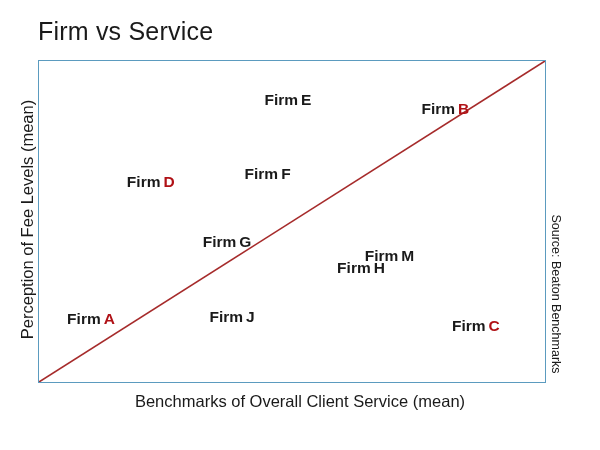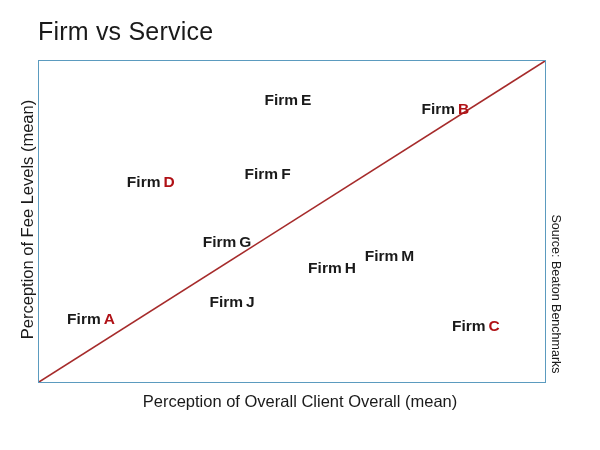--- a/index.html
+++ b/index.html
@@ -110,26 +110,26 @@
     <svg id="plot-svg" viewBox="0 0 508 323" preserveAspectRatio="none">
       <line id="trend-line" x1="0" y1="323" x2="508" y2="0" stroke="#a62b2b" stroke-width="1.6"></line>
     </svg>
     <div id="firm-labels">
         <div class="firm-label" style="left: 248.92px; top: 38.76px; transform: translate(-50%, -50%);"><span class="firm-word">Firm</span><span class="firm-code" style="color: rgb(26, 26, 26);">E</span></div>
         <div class="firm-label" style="left: 406.4px; top: 48px; transform: translate(-50%, -50%);"><span class="firm-word">Firm</span><span class="firm-code" style="color: rgb(176, 17, 22);">B</span></div>
         <div class="firm-label" style="left: 111.76px; top: 96.9px; transform: translate(-50%, -50%); margin-top: 24px;"><span class="firm-word">Firm</span><span class="firm-code" style="color: rgb(176, 17, 22);">D</span></div>
         <div class="firm-label" style="left: 228.6px; top: 113.05px; transform: translate(-50%, -50%);"><span class="firm-word">Firm</span><span class="firm-code" style="color: rgb(26, 26, 26);">F</span></div>
         <div class="firm-label" style="left: 350.52px; top: 158.27px; transform: translate(-50%, -50%); margin-top: 37px;"><span class="firm-word">Firm</span><span class="firm-code" style="color: rgb(26, 26, 26);">M</span></div>
         <div class="firm-label" style="left: 188px; top: 180.88px; transform: translate(-50%, -50%);"><span class="firm-word">Firm</span><span class="firm-code" style="color: rgb(26, 26, 26);">G</span></div>
-        <div class="firm-label" style="left: 293px; top: 206.72px; transform: translate(-50%, -50%);"><span class="firm-word">Firm</span><span class="firm-code" style="color: rgb(26, 26, 26);">H</span></div>
-        <div class="firm-label" style="left: 193.04px; top: 241px; transform: translate(-50%, -50%);"><span class="firm-word">Firm</span><span class="firm-code" style="color: rgb(26, 26, 26);">J</span></div>
+        <div class="firm-label" style="left: 322px; top: 206.72px; transform: translate(-50%, -50%);"><span class="firm-word">Firm</span><span class="firm-code" style="color: rgb(26, 26, 26);">H</span></div>
+        <div class="firm-label" style="left: 193.04px; top: 256px; transform: translate(-50%, -50%);"><span class="firm-word">Firm</span><span class="firm-code" style="color: rgb(26, 26, 26);">J</span></div>
         <div class="firm-label" style="left: 52px; top: 258.4px; transform: translate(-50%, -50%);"><span class="firm-word">Firm</span><span class="firm-code" style="color: rgb(176, 17, 22);">A</span></div>
         <div class="firm-label" style="left: 436.88px; top: 265px; transform: translate(-50%, -50%);"><span class="firm-word">Firm</span><span class="firm-code" style="color: rgb(176, 17, 22);">C</span></div>
       </div>
   </div>
 
-  <div id="x-axis-title">Perception of Overall Client Overall (mean)</div>
+  <div id="x-axis-title">Benchmarks of Overall Client Service (mean)</div>
 
   <div id="y-axis-title">Perception of Fee Levels (mean)</div>
 
   <div id="source-note">Source: Beaton Benchmarks</div>
 
 </div>
 
 </body></html>

